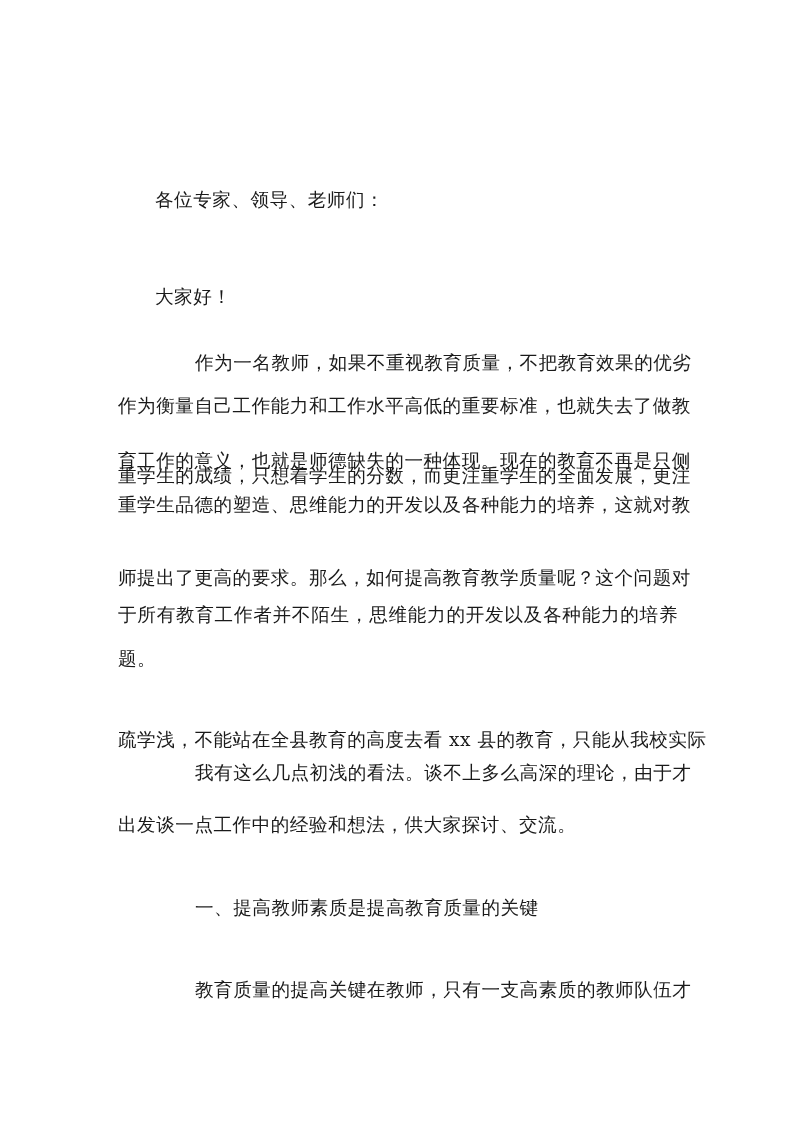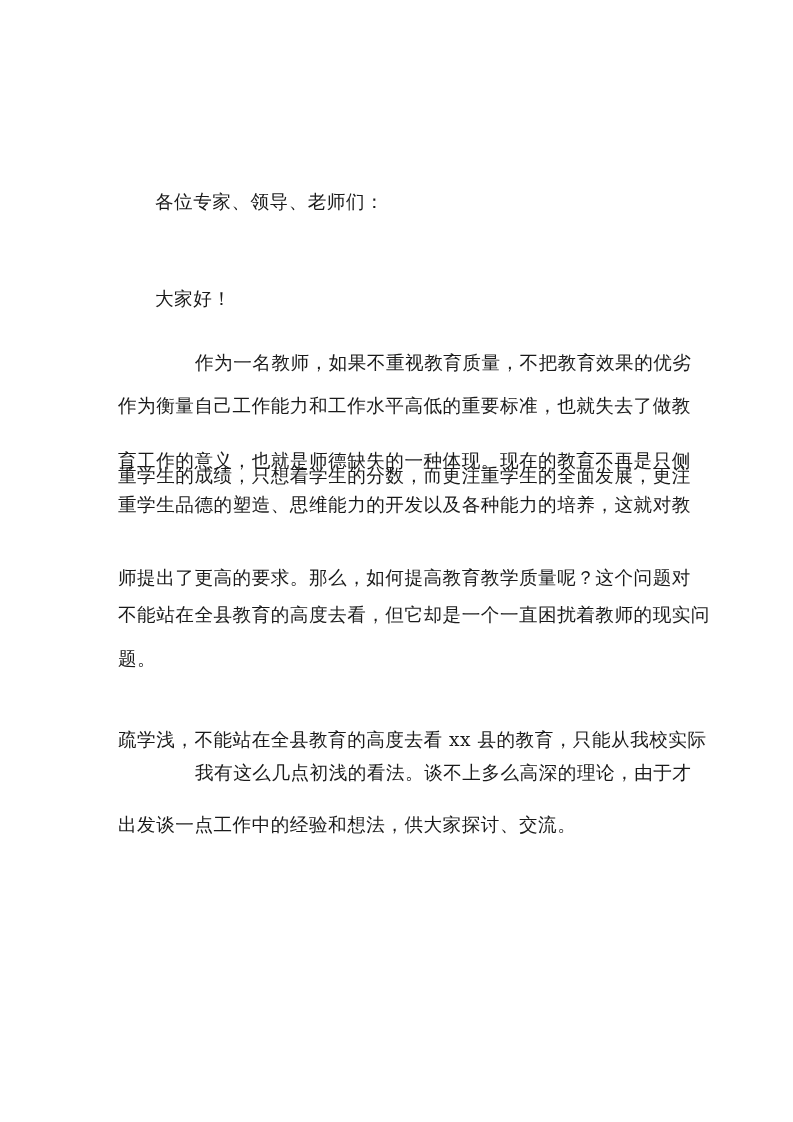--- a/index.html
+++ b/index.html
@@ -29,44 +29,46 @@
       height: 24px;
       line-height: 24px;
       font-size: 18.6px;
       white-space: nowrap;
       letter-spacing: 0.5px;
     }
     .line.justify {
       text-align: justify;
       text-align-last: justify;
     }
-    .greet { left: 155px; width: auto; }
+    .greet { left: 155px; width: auto; font-family: Liberation Mono, monospace; }
     .indent { left: 195px; width: 483px; }
   </style>
 </head>
 <body>
 
 <div class="page">
 
   <div class="line greet" style="top:190px;">各位专家、领导、老师们：</div>
 
   <div class="line greet" style="top:287px;">大家好！</div>
 
   <div>
     <div class="line indent justify" style="top:351px;">作为一名教师，如果不重视教育质量，不把教育效果的优劣</div>
     <div class="line justify" style="top:394px;">作为衡量自己工作能力和工作水平高低的重要标准，也就失去了做教</div>
     <div class="line justify" style="top:449px;">育工作的意义，也就是师德缺失的一种体现。现在的教育不再是只侧</div>
     <div class="line justify" style="top:464px;font-family:Liberation Serif, serif;">重学生的成绩，只想着学生的分数，而更注重学生的全面发展，更注</div>
     <div class="line justify" style="top:493px;">重学生品德的塑造、思维能力的开发以及各种能力的培养，这就对教</div>
     <div class="line justify" style="top:566px;">师提出了更高的要求。那么，如何提高教育教学质量呢？这个问题对</div>
-    <div class="line justify" style="top:603px;">不能站在全县教育的高度去看，但它却是一个一直困扰着教师的现实问</div>
+    <div class="line justify" style="top:603px;">于所有教育工作者并不陌生，思维能力的开发以及各种能力的培养</div>
     <div class="line" style="top:647px;">题。</div>
   </div>
 
   <div>
     <div class="line indent justify" style="top:761px;">我有这么几点初浅的看法。谈不上多么高深的理论，由于才</div>
     <div class="line justify" style="top:728px;">疏学浅，不能站在全县教育的高度去看 xx 县的教育，只能从我校实际</div>
     <div class="line" style="top:813px;">出发谈一点工作中的经验和想法，供大家探讨、交流。</div>
   </div>
 
+  <div class="line indent" style="top:896px;">一、提高教师素质是提高教育质量的关键</div>
 
+  <div class="line indent justify" style="top:978px;">教育质量的提高关键在教师，只有一支高素质的教师队伍才</div>
 
 </div>
 
 </body></html>

